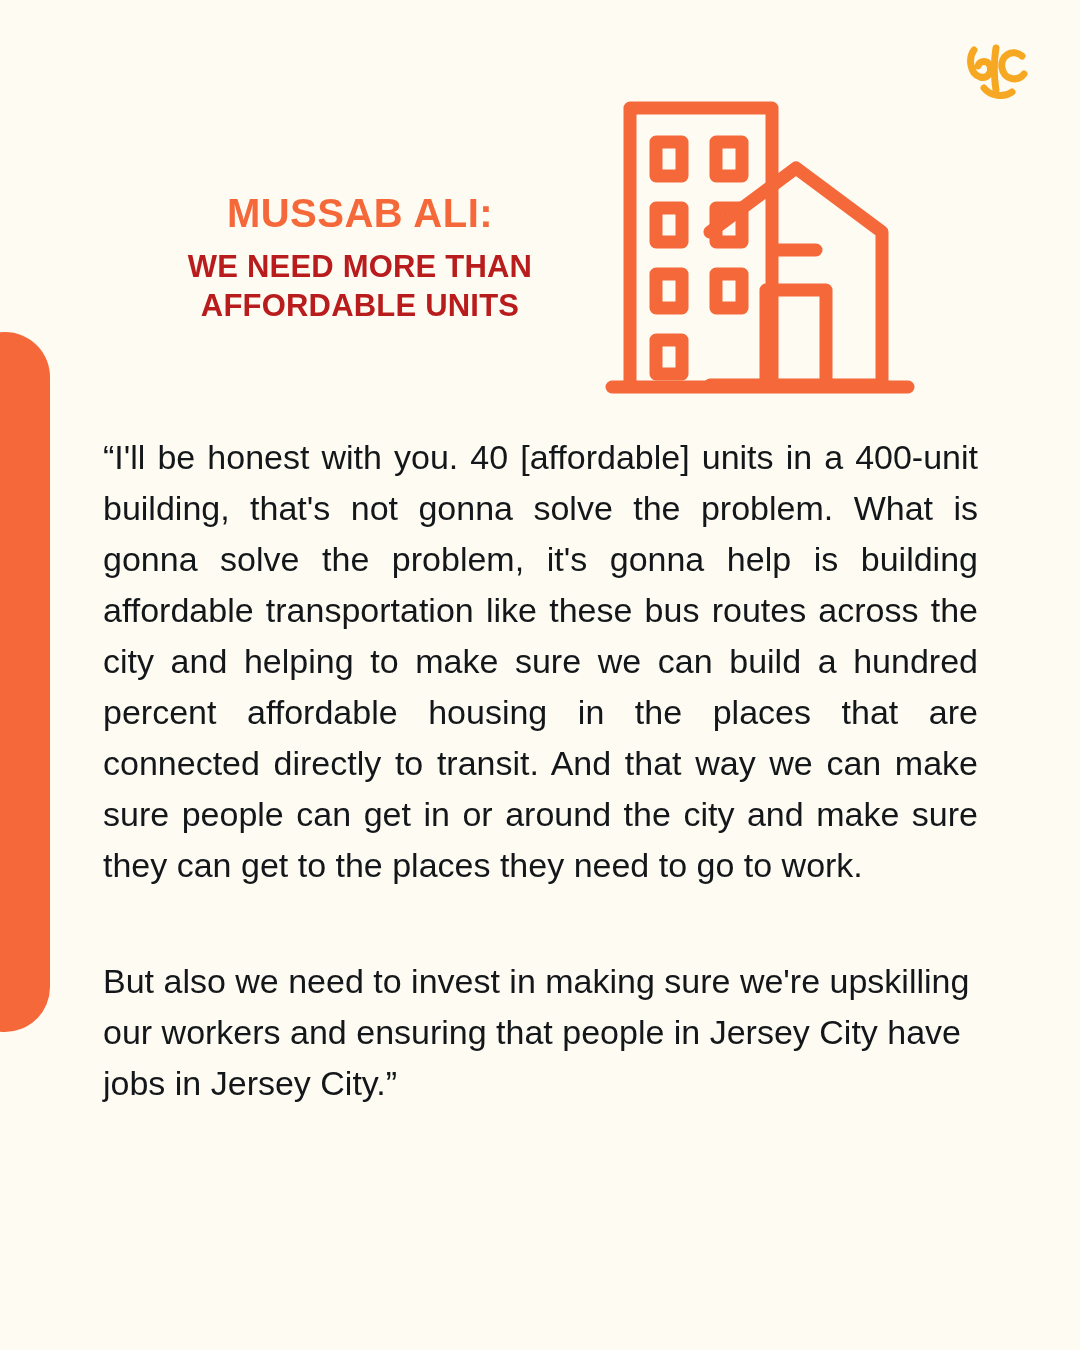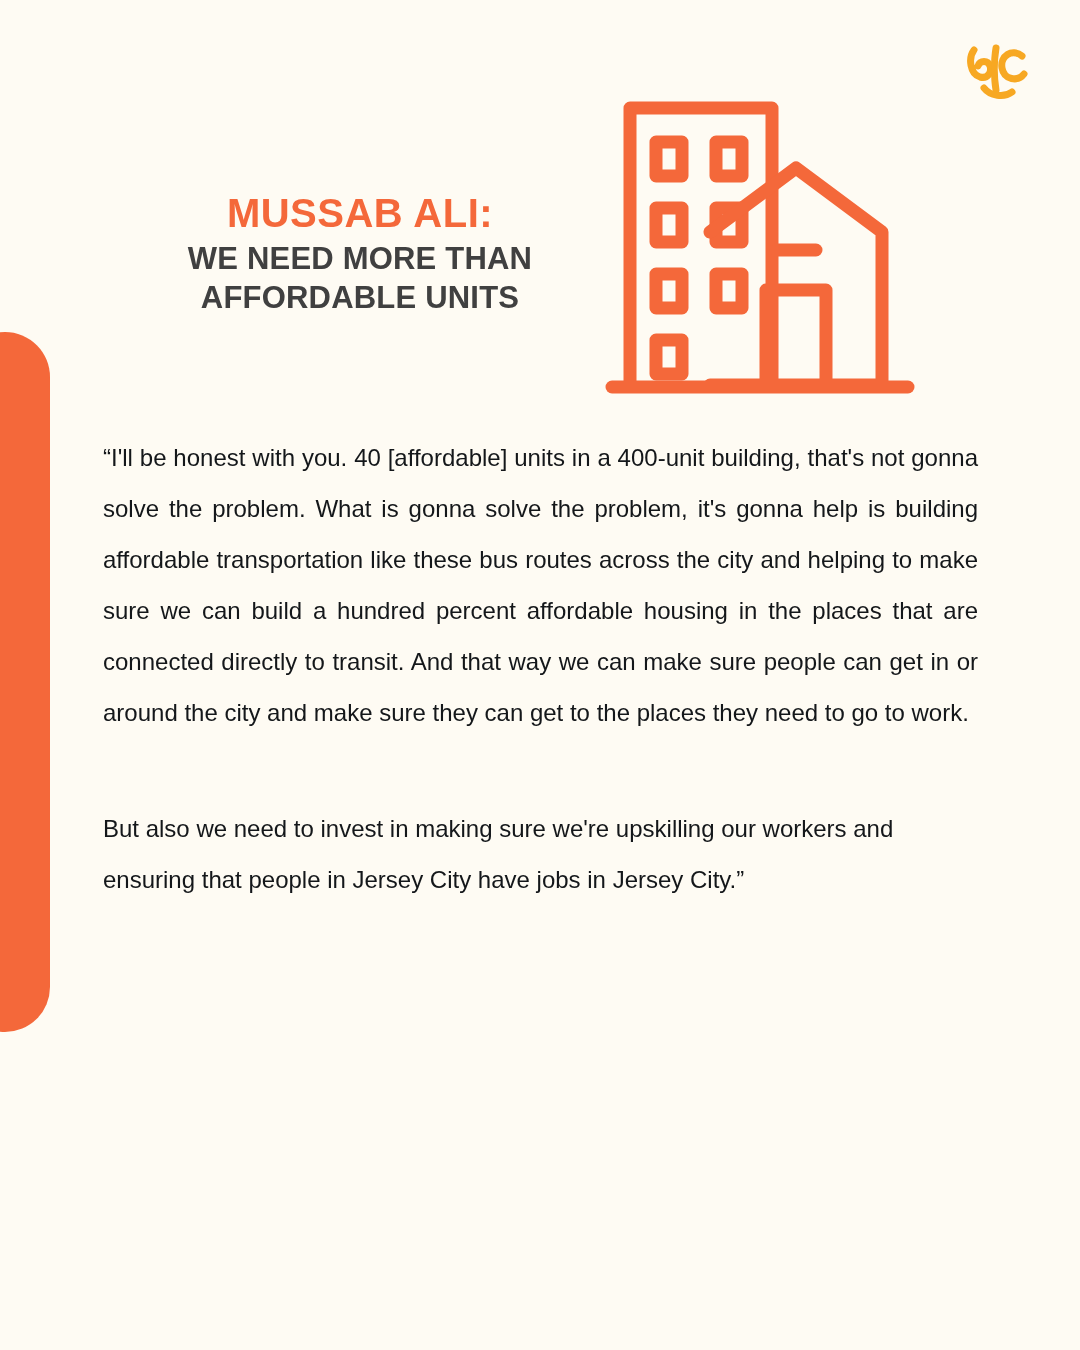--- a/index.html
+++ b/index.html
@@ -55,24 +55,24 @@
 
   .headline-name {
     font-size: 40px;
     font-weight: bold;
     color: #F4683A;
     letter-spacing: 0.5px;
     line-height: 1.15;
   }
 
   .headline-sub {
-    margin-top: 4px;
+    margin-top: 12px;
     font-size: 31px;
     font-weight: bold;
-    color: #404040;
+    color: #b91c1c;
     letter-spacing: 0.2px;
     line-height: 1.25;
   }
 
   
   .illustration {
     position: absolute;
     left: 600px;
     top: 10px;
     width: 320px;
@@ -81,21 +81,21 @@
 
   
   .quote-body {
     position: absolute;
     left: 103px;
     top: 432px;
     width: 875px;
   }
 
   .quote-para {
-    font-size: 24px;
+    font-size: 34px;
     line-height: 51px;
     color: #14171A;
     text-align: justify;
     text-justify: inter-word;
   }
 
   .quote-para + .quote-para {
     margin-top: 65px;
   }
 

